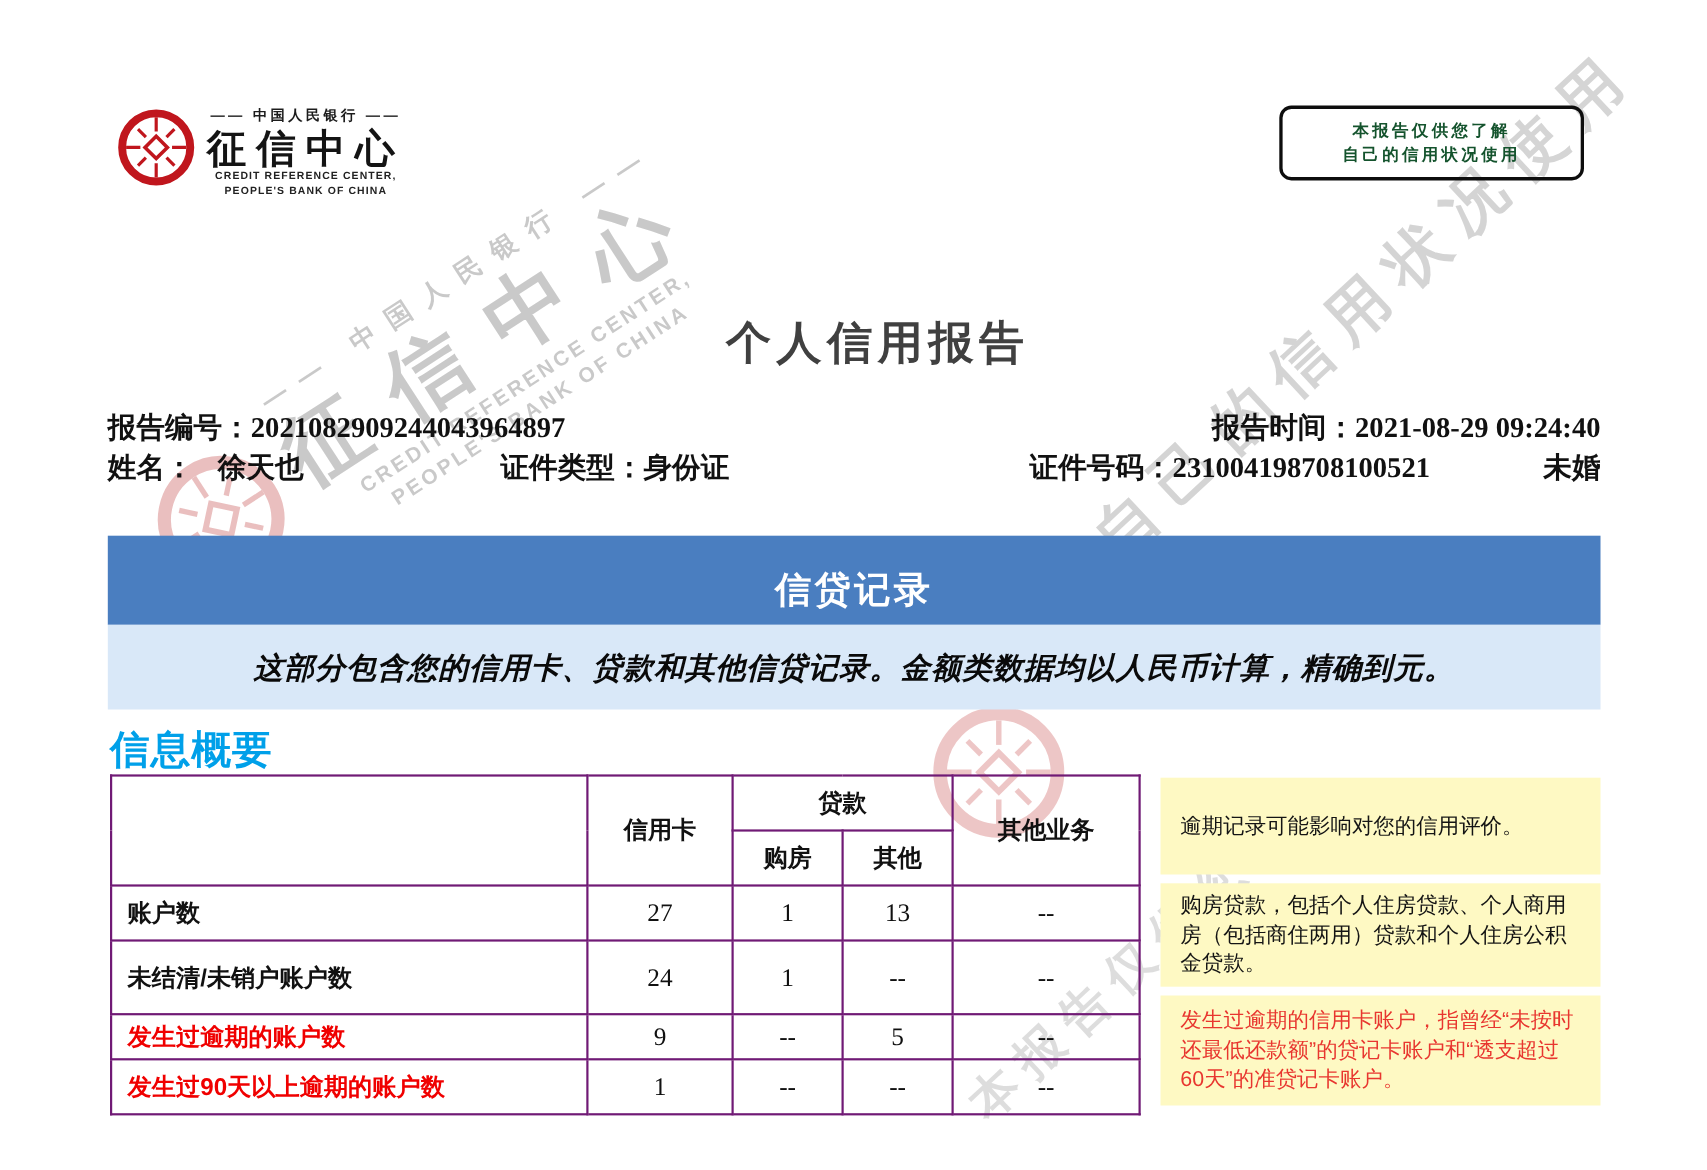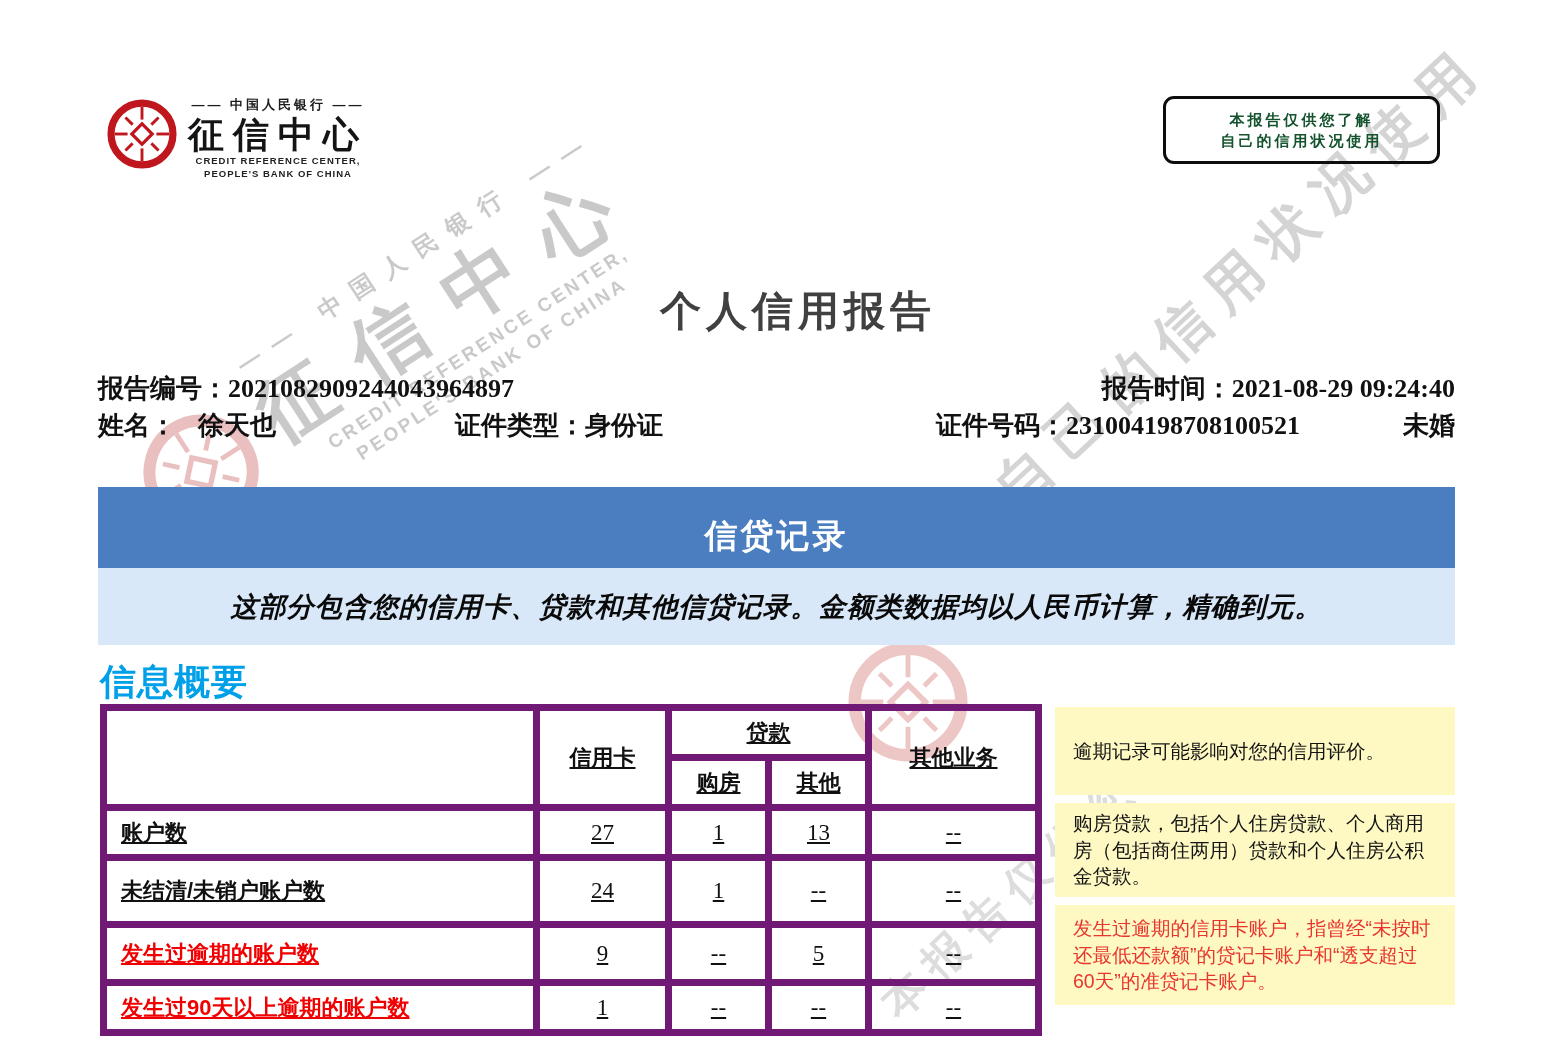--- a/index.html
+++ b/index.html
@@ -69,21 +69,21 @@
   .banner-text { color:#ffffff; font-size:33px; font-weight:600; letter-spacing:3px;margin-top:18px; }
   .band {
     position:absolute; left:98px; top:568px; width:1357px; height:77px; background:#d9e8f8;
     display:flex; align-items:center; justify-content:center;
   }
   .band-text { font-size:27px; font-weight:700; font-style:italic; color:#0a0a0a; letter-spacing:1px; }
   
   .sec-heading { position:absolute; left:100px; top:658px; font-size:36px; font-weight:700; color:#00a0e9; letter-spacing:1px; }
   
   .sum-table { position:absolute; left:100px; top:704px; border-collapse:collapse; table-layout:fixed; background:transparent; }
-  .sum-table td { border:7px solid #701a75; font-size:22px; color:#111;text-decoration:underline; }
+  .sum-table td { border:2px solid #701a75; font-size:22px; color:#111; }
   .sum-table .hd { font-weight:700; text-align:center; }
   .sum-table .lbl { font-weight:700; text-align:left; padding-left:14px; }
   .sum-table .val { text-align:center; font-family:"Liberation Serif","DejaVu Serif",serif; font-size:23px; }
   .sum-table .red { color:#f00000; }
   
   .note {
     position:absolute; left:1055px; width:400px; background:#fef9c3;
     display:flex; align-items:center; padding:0 18px; font-size:19.5px; line-height:1.38; color:#141414;
   }
   .note1 { top:707px; height:88px; }
@@ -199,21 +199,21 @@
         <td class="val">13</td>
         <td class="val">--</td>
       </tr>
       <tr style="height:67px">
         <td class="lbl">未结清/未销户账户数</td>
         <td class="val">24</td>
         <td class="val">1</td>
         <td class="val">--</td>
         <td class="val">--</td>
       </tr>
-      <tr style="height:58px">
+      <tr style="height:41px">
         <td class="lbl red">发生过逾期的账户数</td>
         <td class="val">9</td>
         <td class="val">--</td>
         <td class="val">5</td>
         <td class="val">--</td>
       </tr>
       <tr style="height:50px">
         <td class="lbl red">发生过90天以上逾期的账户数</td>
         <td class="val">1</td>
         <td class="val">--</td>

